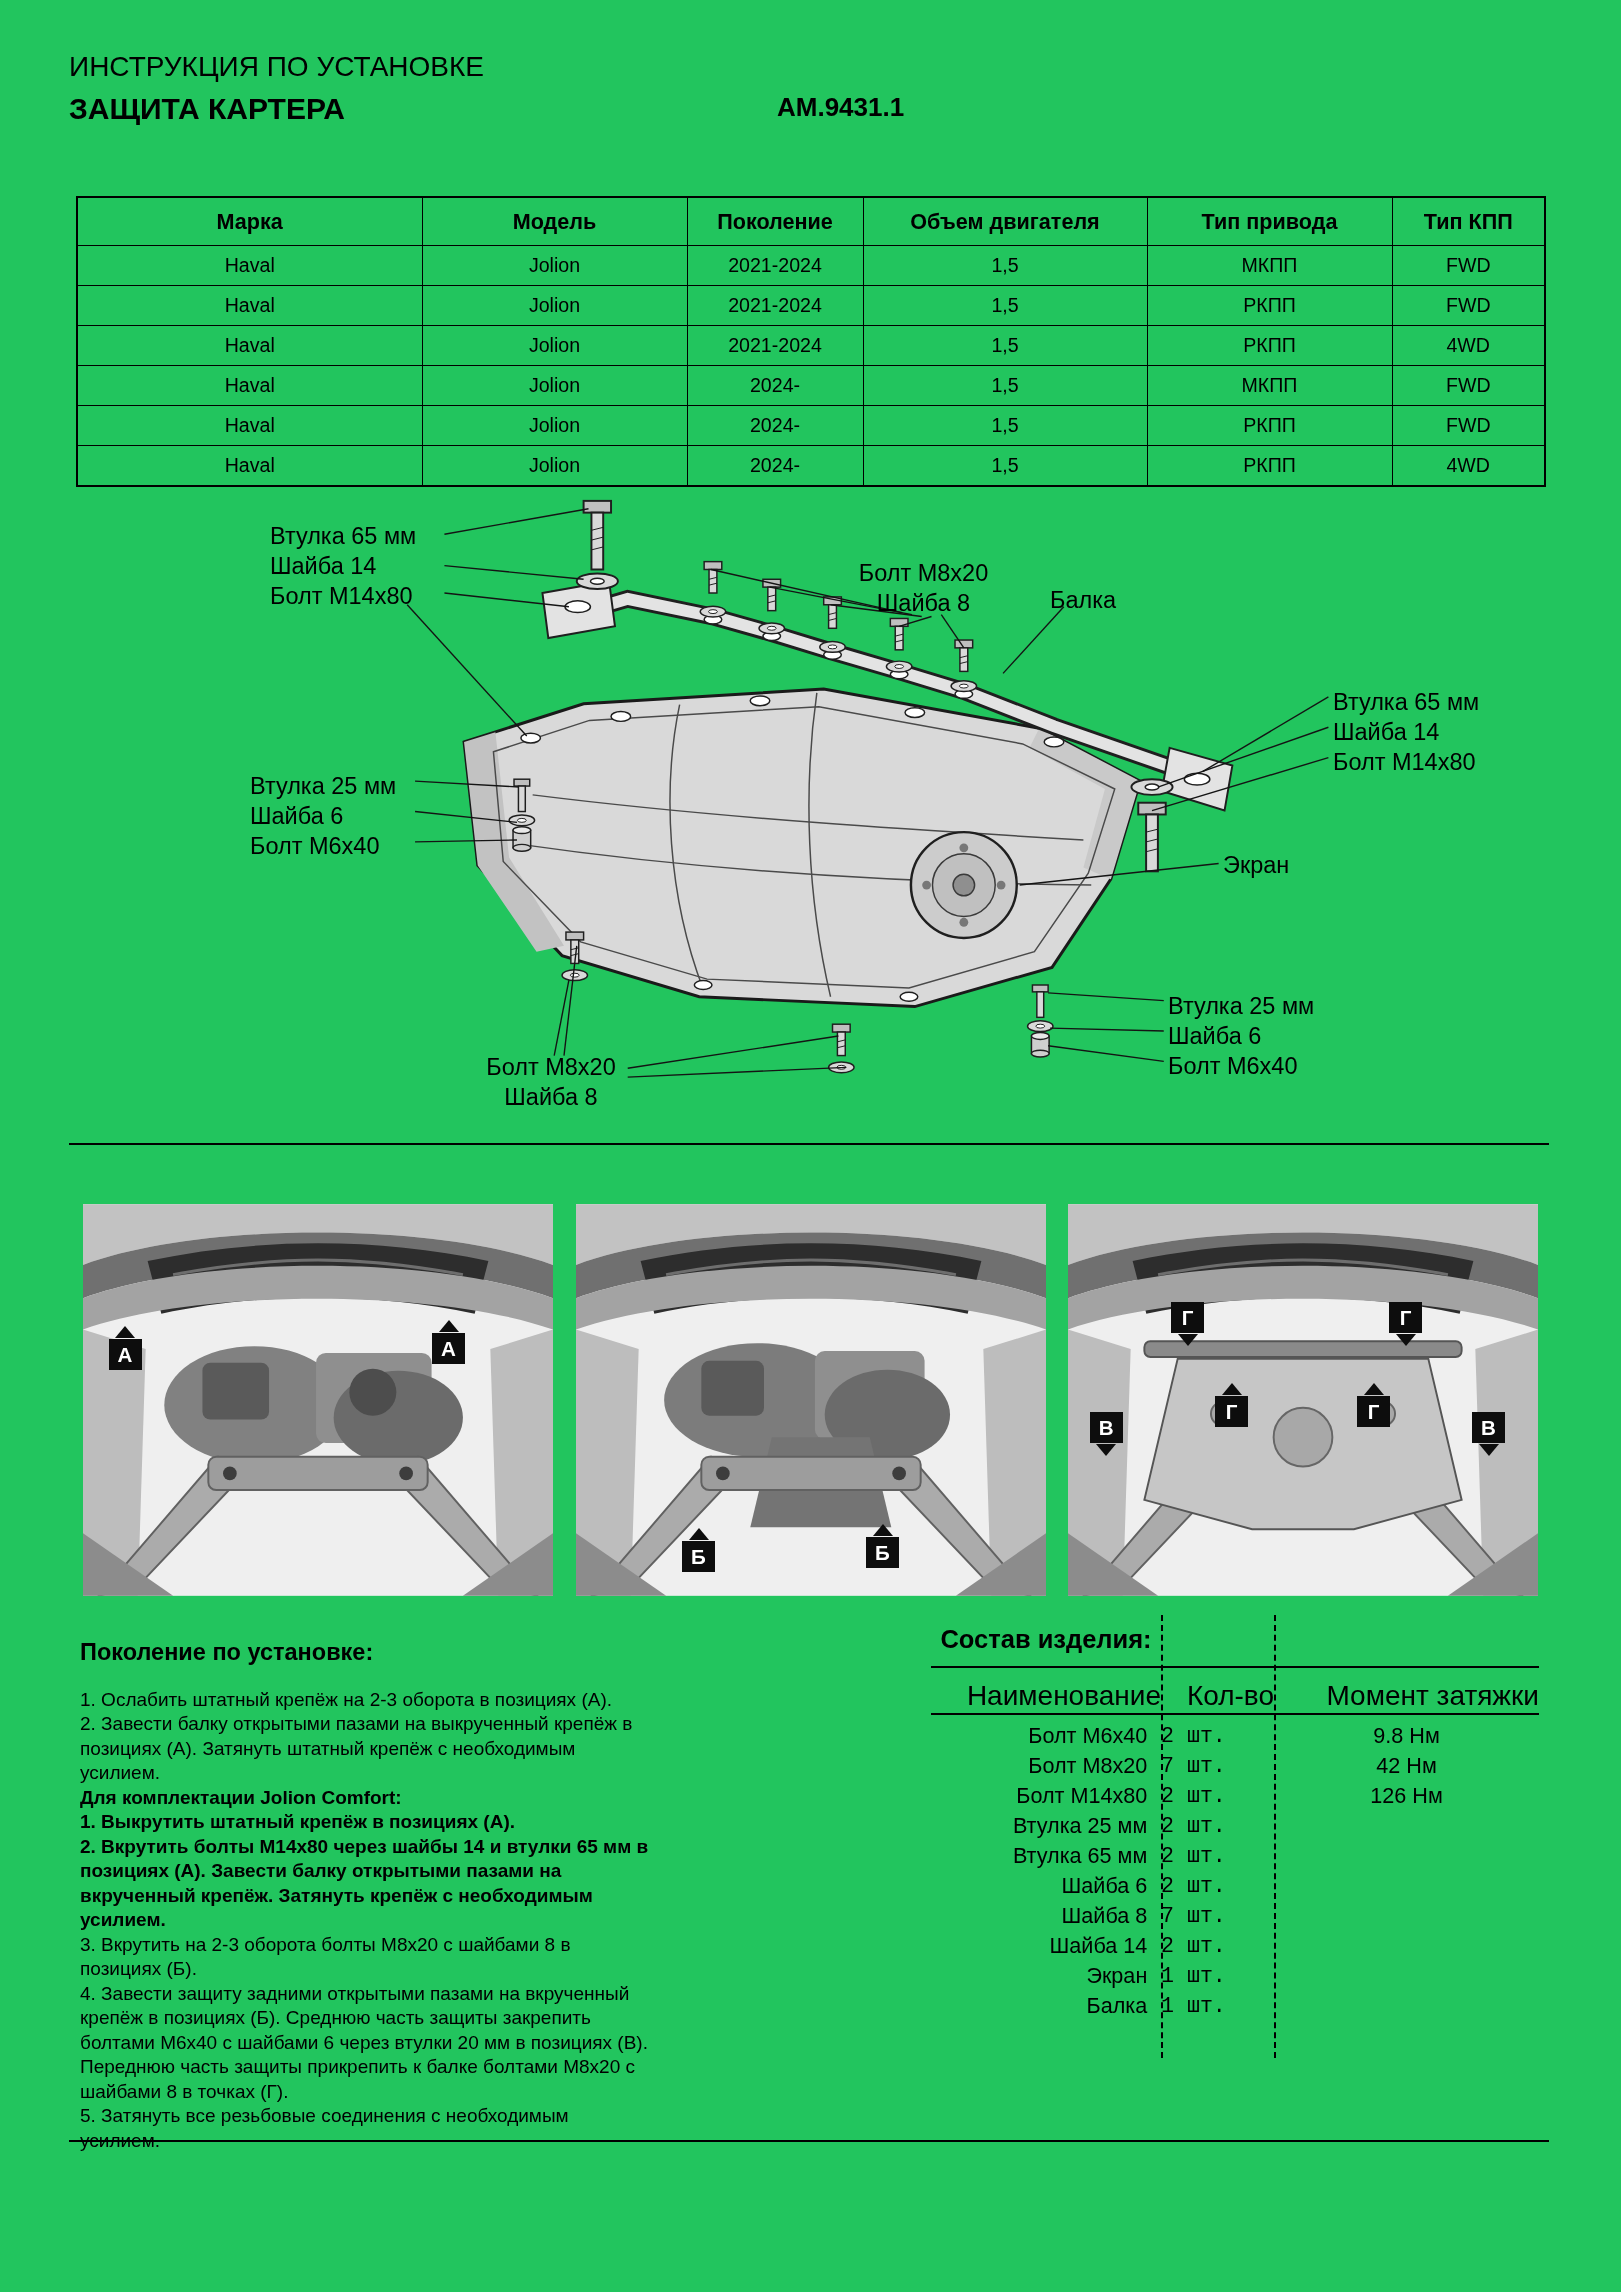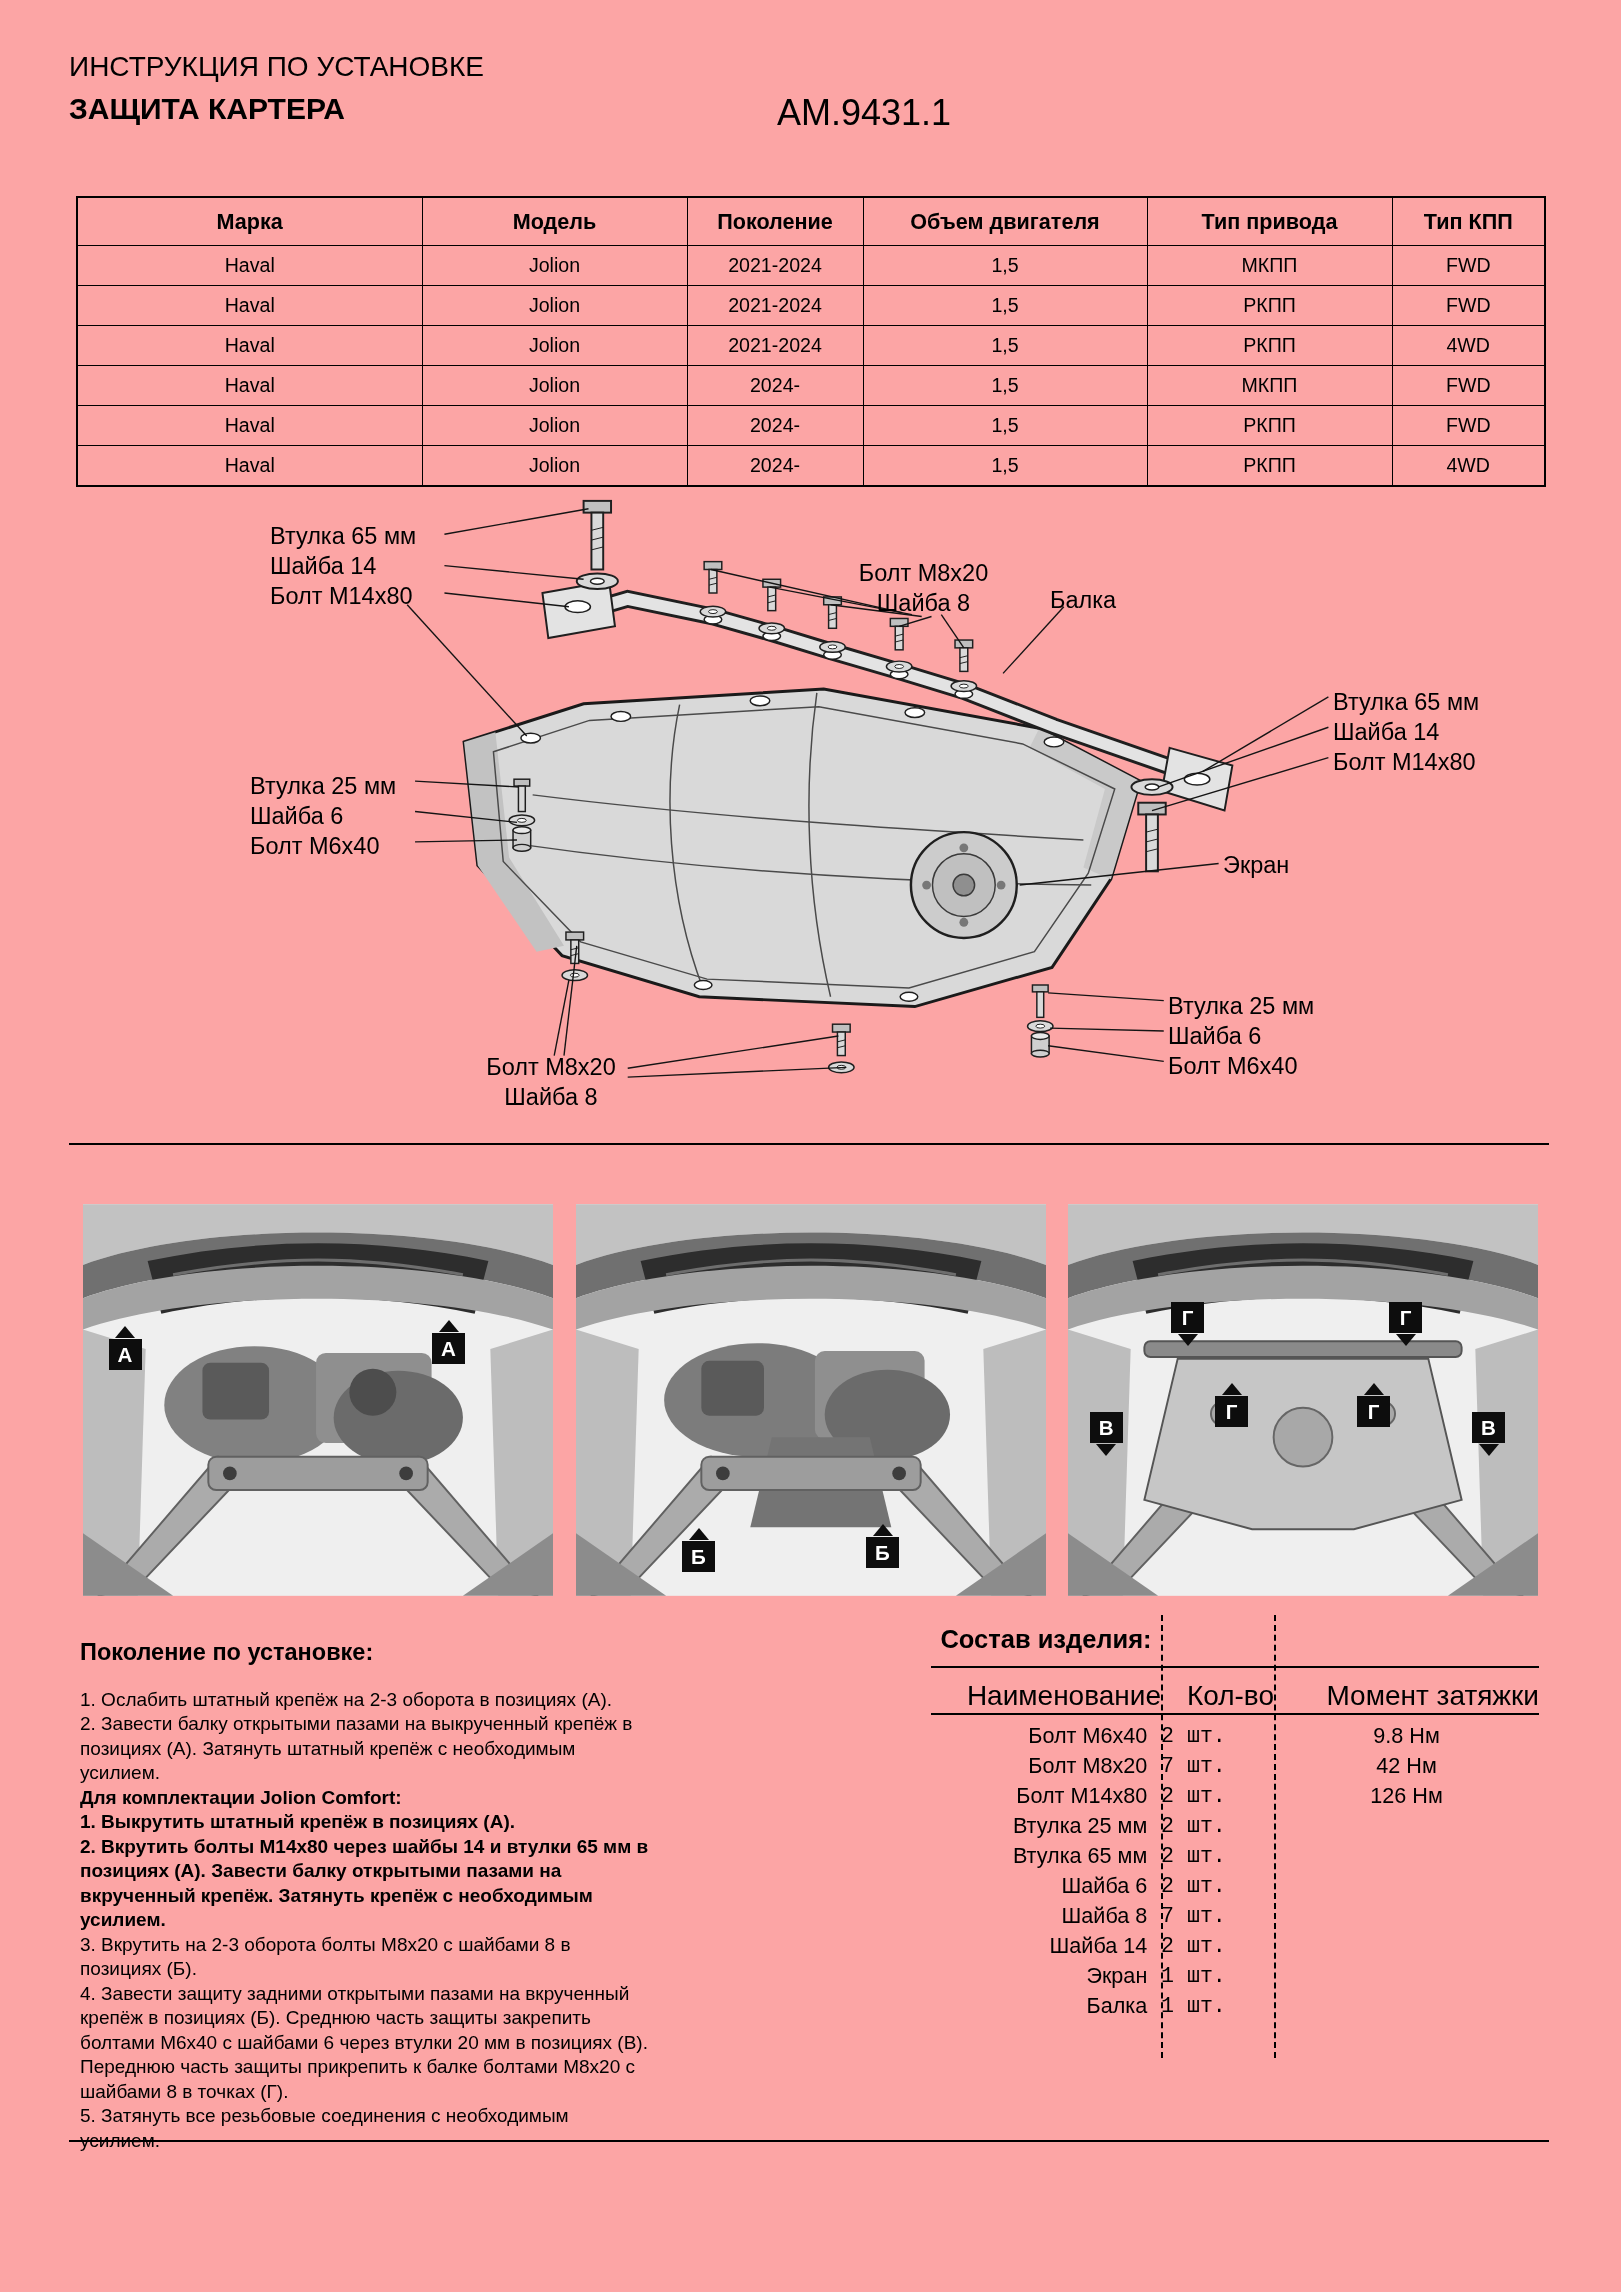--- a/index.html
+++ b/index.html
@@ -1,22 +1,22 @@
 <!DOCTYPE html>
 <html><head>
 <meta charset="utf-8">
 <style>
   html,body { margin:0; padding:0; background:#fff; }
-  .page { position:relative; width:1621px; height:2293px; background:#fca5a5;
+  .page { position:relative; width:1621px; height:2293px; background:#22c55e;
           font-family:"Liberation Sans", sans-serif; color:#000; overflow:hidden; }
 
   
   .hdr-sub   { position:absolute; left:69px;  top:51px;  font-size:28px; }
   .hdr-title { position:absolute; left:69px;  top:92px;  font-size:30px; font-weight:700; }
-  .hdr-part  { position:absolute; left:777px; top:92px;  font-size:36px; font-weight:400; }
+  .hdr-part  { position:absolute; left:777px; top:92px;  font-size:26px; font-weight:700; }
 
   
   table.fitment { position:absolute; left:76px; top:196px; width:1468px;
                   border-collapse:collapse; table-layout:fixed; border:2px solid #000; }
   .fitment th { border:1px solid #000; font-size:21.6px; font-weight:700; height:45px; text-align:center; }
   .fitment td { border:1px solid #000; font-size:19.6px; height:37px; text-align:center; }
 
   
   .diagram { position:absolute; left:74px; top:495px; width:1470px; height:637px; }
   .diagram svg { position:absolute; left:0; top:0; }

